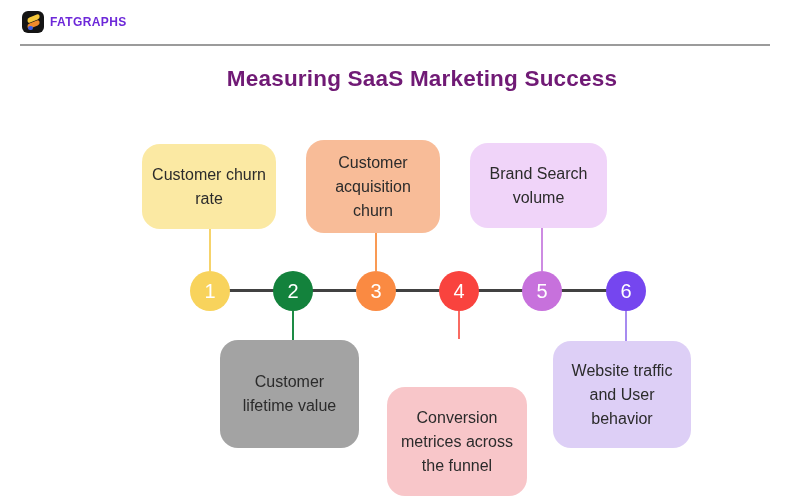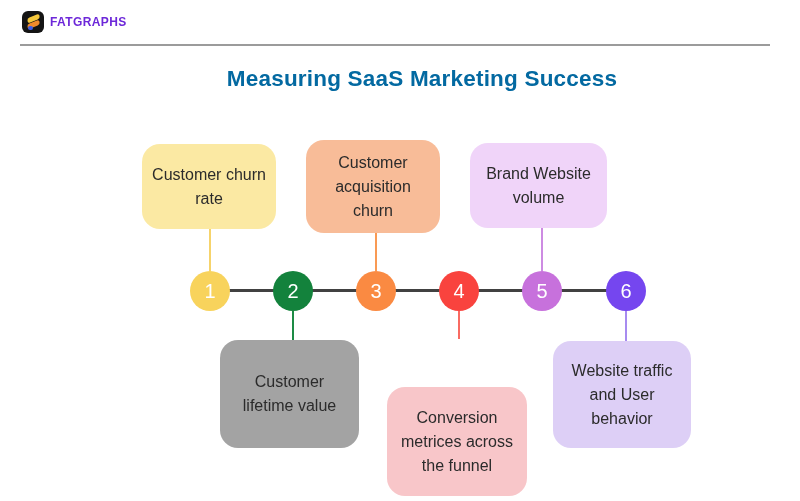--- a/index.html
+++ b/index.html
@@ -15,21 +15,21 @@
   .logo-bar.top { left:4.5px; top:5px; }
   .logo-bar.bottom { left:4.5px; top:11px; }
   .logo-dot { position:absolute; width:4.5px; height:4.5px; border-radius:50%;
               left:6px; top:14.5px; }
   .brand-name { position:absolute; left:50px; top:15px; font-size:12px; font-weight:700;
                 letter-spacing:0.4px; color:#6d28d9; }
   .divider { position:absolute; left:20px; top:44px; width:750px; height:2px; }
 
   
   .page-title { position:absolute; left:0; top:66px; width:100%; text-align:center;
-                font-size:22.5px; font-weight:700; color:#0369a1; letter-spacing:0.2px;padding-left:44px; }
+                font-size:22.5px; font-weight:700; color:#701a75; letter-spacing:0.2px;padding-left:44px; }
 
   
   .metric-box { position:absolute; border-radius:18px; display:flex; align-items:center;
                 justify-content:center; text-align:center; color:#2b2b2b;
                 font-size:16px; line-height:24px; padding:24px 10px; }
   .box-1 { left:142px; top:144px; width:134px; height:85px; }
   .box-2 { left:220px; top:340px; width:139px; height:108px; }
   .box-3 { left:306px; top:140px; width:134px; height:93px; }
   .box-4 { left:387px; top:339px; width:140px; height:109px; }
   .box-5 { left:470px; top:143px; width:137px; height:85px; }
@@ -105,21 +105,21 @@
       <span>Conversion metrices across the funnel</span>
     </div>
     <div class="connector conn-4" style="background-color: rgb(249, 107, 98);"></div>
     <div class="step-circle circ-4" style="background-color: rgb(249, 67, 62);">
       <span>4</span>
     </div>
   </div>
 
   <div>
     <div class="metric-box box-5" style="background-color: rgb(240, 212, 249);">
-      <span>Brand Website volume</span>
+      <span>Brand Search volume</span>
     </div>
     <div class="connector conn-5" style="background-color: rgb(205, 139, 226);"></div>
     <div class="step-circle circ-5" style="background-color: rgb(199, 113, 220);">
       <span>5</span>
     </div>
   </div>
 
   <div>
     <div class="metric-box box-6" style="background-color: rgb(221, 207, 246);">
       <span>Website traffic and User behavior</span>

